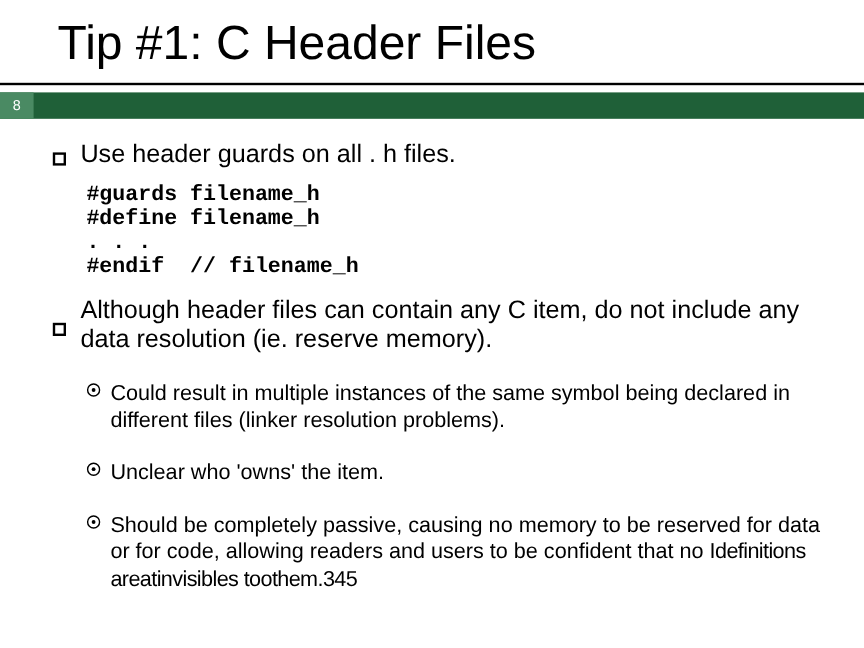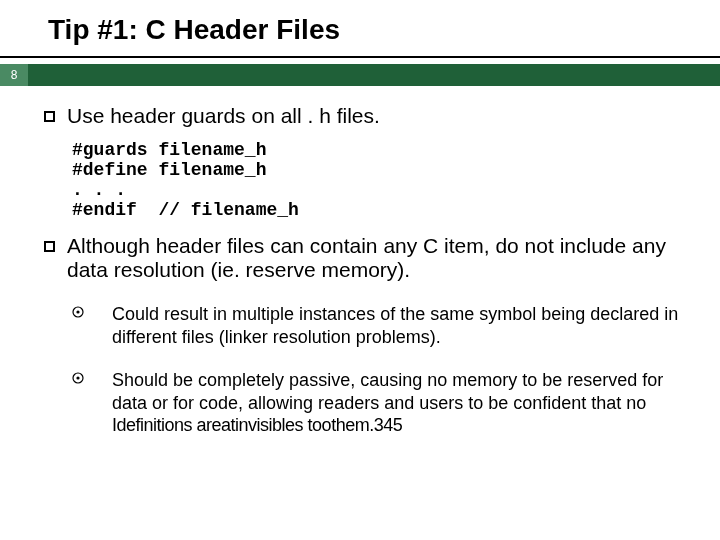--- a/index.html
+++ b/index.html
@@ -6,22 +6,22 @@
   body {
     width: 720px;
     height: 540px;
     background: #ffffff;
     font-family: Arial, Helvetica, sans-serif;
     color: #000;
     position: relative;
     overflow: hidden;
   }
   .title {
-    font-size: 28px;
-    font-weight: bold;
+    font-size: 40px;
+    font-weight: normal;
     padding: 14px 0 10px 48px;
     color: #000;
   }
   .title-underline {
     border-bottom: 2px solid #000;
     margin: 0 0 0 0;
   }
   .pagebar {
     width: 100%;
     height: 22px;
@@ -42,21 +42,21 @@
     line-height: 22px;
   }
   .content {
     padding: 18px 28px 0 44px;
   }
   .top-item {
     display: flex;
     gap: 12px;
     font-size: 21px;
     margin-bottom: 12px;
-    align-items: flex-start;
+    align-items: center;
   }
   .top-item .bullet {
     flex: 0 0 auto;
     width: 11px;
     height: 11px;
     border: 2px solid #000;
     margin-top: 7px;
   }
   .codeblock {
     font-family: "Courier New", monospace;
@@ -65,21 +65,21 @@
     padding-left: 28px;
     margin-bottom: 14px;
     white-space: pre;
     color: #000;
   }
   .sub-list {
     padding-left: 28px;
   }
   .sub-item {
     display: flex;
-    gap: 28px;
+    gap: 8px;
     font-size: 18px;
     margin-bottom: 4px;
     line-height: 1.25;
     margin-top: 21px;
   }
   .sub-item .sub-bullet {
     flex: 0 0 auto;
     margin-top: 3px;
   }
   .sub-item .sub-bullet svg { display: block; }
@@ -120,20 +120,29 @@
     <div class="sub-item">
       <span class="sub-bullet">
         <svg width="12" height="12" viewBox="0 0 12 12">
             <circle cx="6" cy="6" r="5" fill="none" stroke="#000" stroke-width="1.2"></circle>
             <circle cx="6" cy="6" r="1.6" fill="#000"></circle>
           </svg>
       </span>
       <span>Could result in multiple instances of the same symbol being declared in different files (linker resolution problems).</span>
     </div>
 
+    <div class="sub-item">
+      <span class="sub-bullet">
+        <svg width="12" height="12" viewBox="0 0 12 12">
+            <circle cx="6" cy="6" r="5" fill="none" stroke="#000" stroke-width="1.2"></circle>
+            <circle cx="6" cy="6" r="1.6" fill="#000"></circle>
+          </svg>
+      </span>
+      <span>Unclear who 'owns' the item.</span>
+    </div>
 
 
     <div class="sub-item">
       <span class="sub-bullet">
         <svg width="12" height="12" viewBox="0 0 12 12">
             <circle cx="6" cy="6" r="5" fill="none" stroke="#000" stroke-width="1.2"></circle>
             <circle cx="6" cy="6" r="1.6" fill="#000"></circle>
           </svg>
       </span>
       <span>

